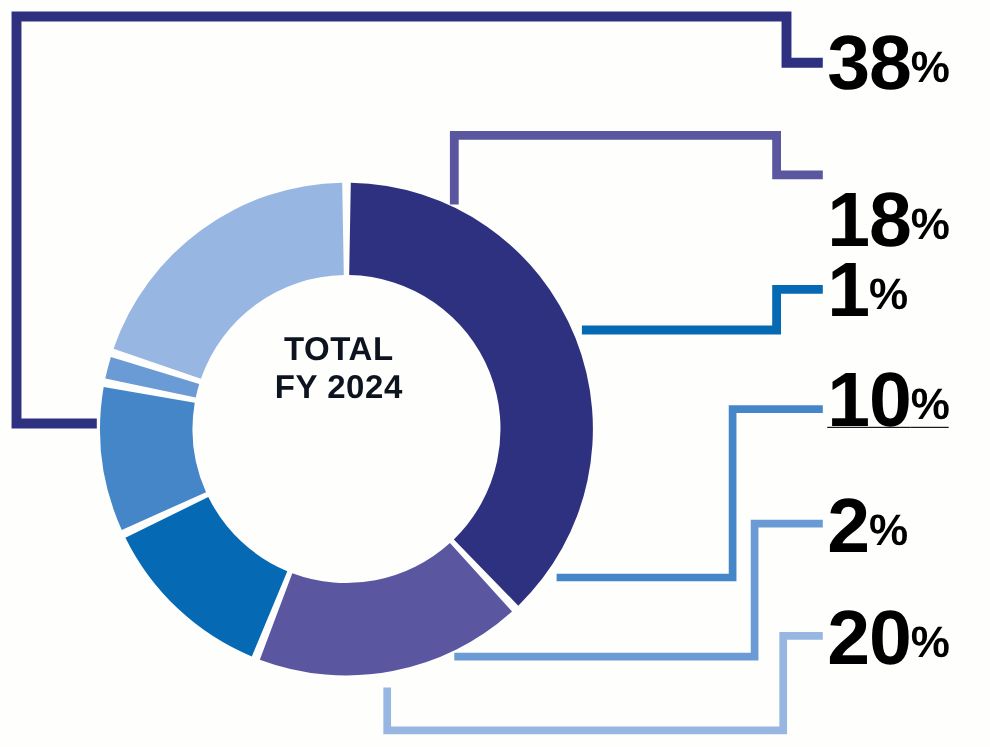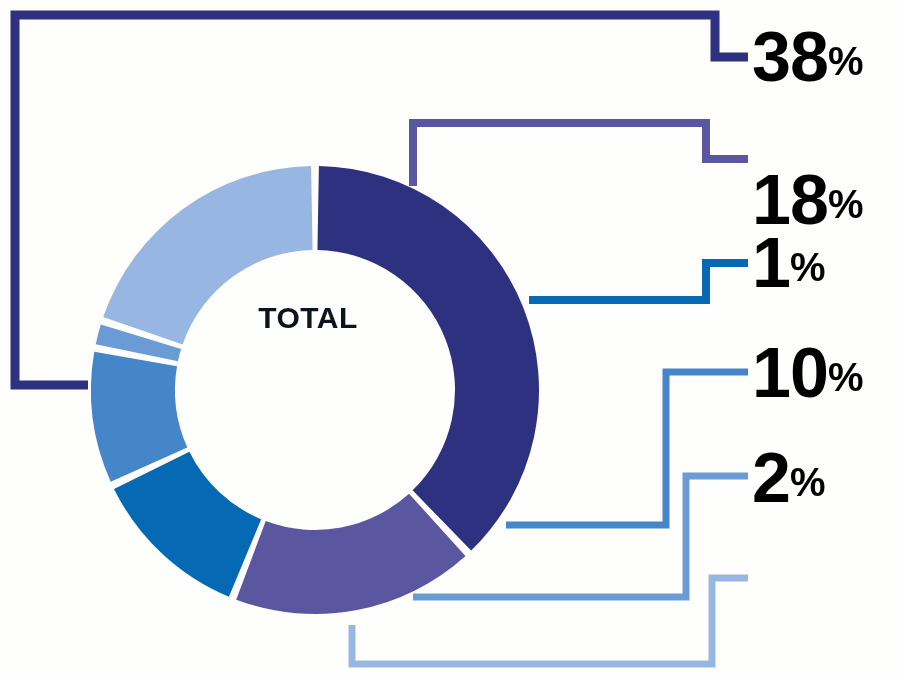--- a/index.html
+++ b/index.html
@@ -85,36 +85,40 @@
         <path d="M 228.92 596.80 A 224 224 0 0 1 114.01 488.90 L 189.38 451.81 A 140 140 0 0 0 261.20 519.25 Z" fill="#0569b4"></path>
         <path d="M 110.69 481.82 A 224 224 0 0 1 94.27 351.87 L 177.04 366.17 A 140 140 0 0 0 187.30 447.39 Z" fill="#4586c8"></path>
         <path d="M 95.73 344.19 A 224 224 0 0 1 100.79 324.51 L 181.12 349.07 A 140 140 0 0 0 177.96 361.37 Z" fill="#6b9bd4"></path>
         <path d="M 103.20 317.07 A 224 224 0 0 1 311.09 166.03 L 312.56 250.02 A 140 140 0 0 0 182.63 344.42 Z" fill="#98b6e2"></path>
       </g>
 
   </svg>
 
   <div class="center-text">
     <span class="center-line">TOTAL</span>
+    <span class="center-line">FY 2024</span>
   </div>
 
   <div class="label" style="top:22px;">
     <span class="num">38</span><span class="pct">%</span>
   </div>
 
   <div class="label" style="top:124px;margin-top:41px;">
     <span class="num">18</span><span class="pct">%</span>
   </div>
 
   <div class="label" style="top:228px;">
     <span class="num">1</span><span class="pct">%</span>
   </div>
 
-  <div class="label small" style="top:338px;">
+  <div class="label small" style="top:328px;text-decoration:underline;">
     <span class="num">10</span><span class="pct">%</span>
   </div>
 
   <div class="label small" style="top:443px;">
     <span class="num">2</span><span class="pct">%</span>
   </div>
 
+  <div class="label small" style="top:545px;">
+    <span class="num">20</span><span class="pct">%</span>
+  </div>
 
 </div>
 
 </body></html>

